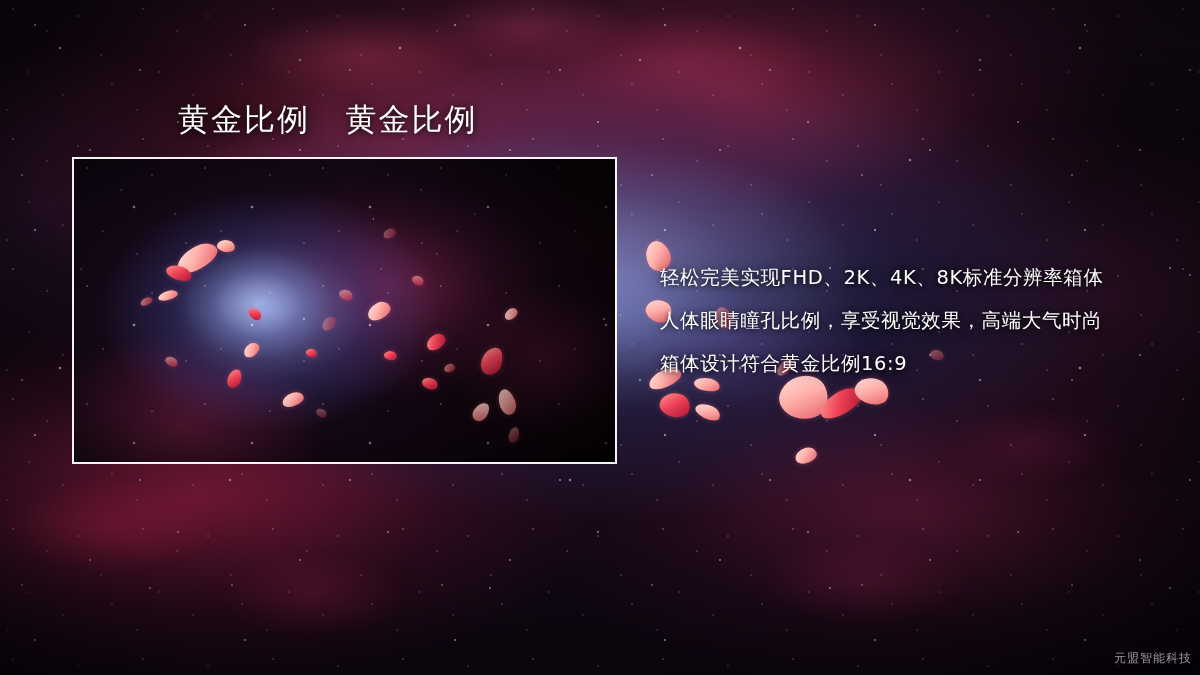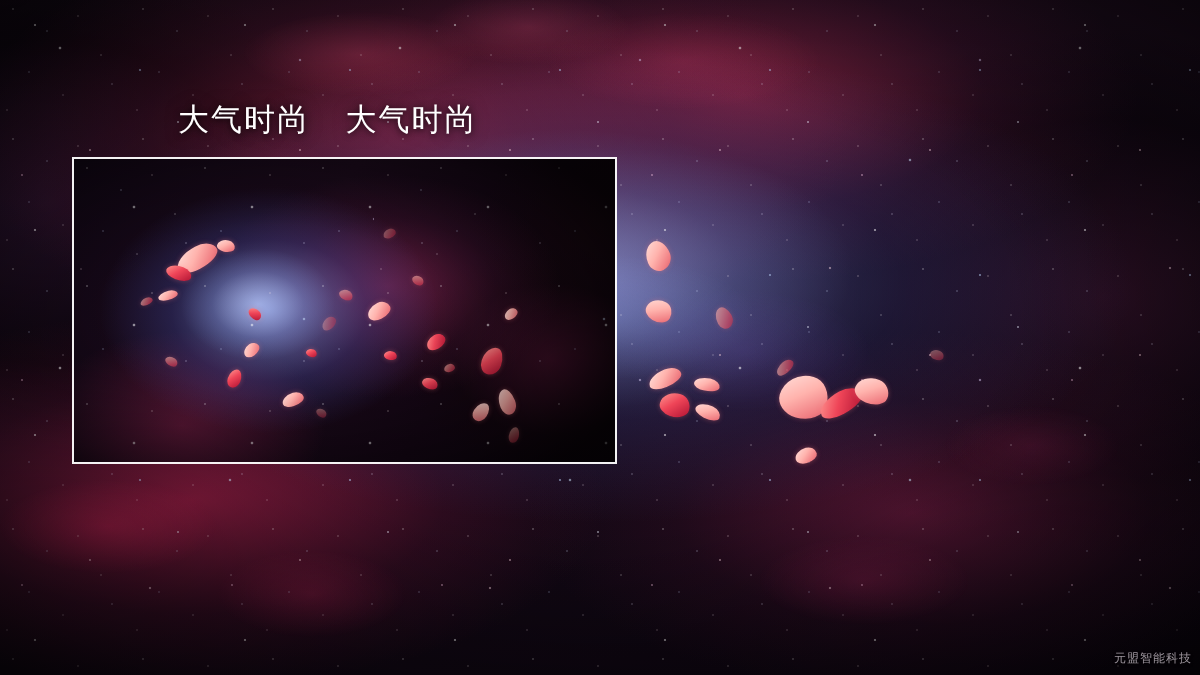--- a/index.html
+++ b/index.html
@@ -233,18 +233,23 @@
         <div class="petal faint" style="left: 309px; top: 70px; width: 13px; height: 9px; transform: rotate(-20deg);"></div>
         <div class="petal deep" style="left: 408px; top: 188px; width: 20px; height: 28px; transform: rotate(18deg);"></div>
         <div class="petal pale" style="left: 430px; top: 150px; width: 14px; height: 10px; transform: rotate(-32deg);"></div>
         <div class="petal pale" style="left: 425px; top: 230px; width: 16px; height: 26px; transform: rotate(-22deg);"></div>
         <div class="petal pale" style="left: 400px; top: 243px; width: 14px; height: 20px; transform: rotate(32deg);"></div>
         <div class="petal dim" style="left: 435px; top: 268px; width: 10px; height: 16px; transform: rotate(10deg);"></div>
       </div>
     <div class="pnl" id="panel-vig"></div>
   </div>
 
-  <div id="title">大气时尚   大气时尚</div>
-
+  <div id="title">黄金比例   黄金比例</div>
+
+  <div id="body-text">
+    <div class="line">轻松完美实现FHD、2K、4K、8K标准分辨率箱体</div>
+    <div class="line">人体眼睛瞳孔比例，享受视觉效果，高端大气时尚</div>
+    <div class="line">箱体设计符合黄金比例16:9</div>
+  </div>
 
   <div id="watermark">元盟智能科技</div>
 
 </div>
 
 </body></html>

